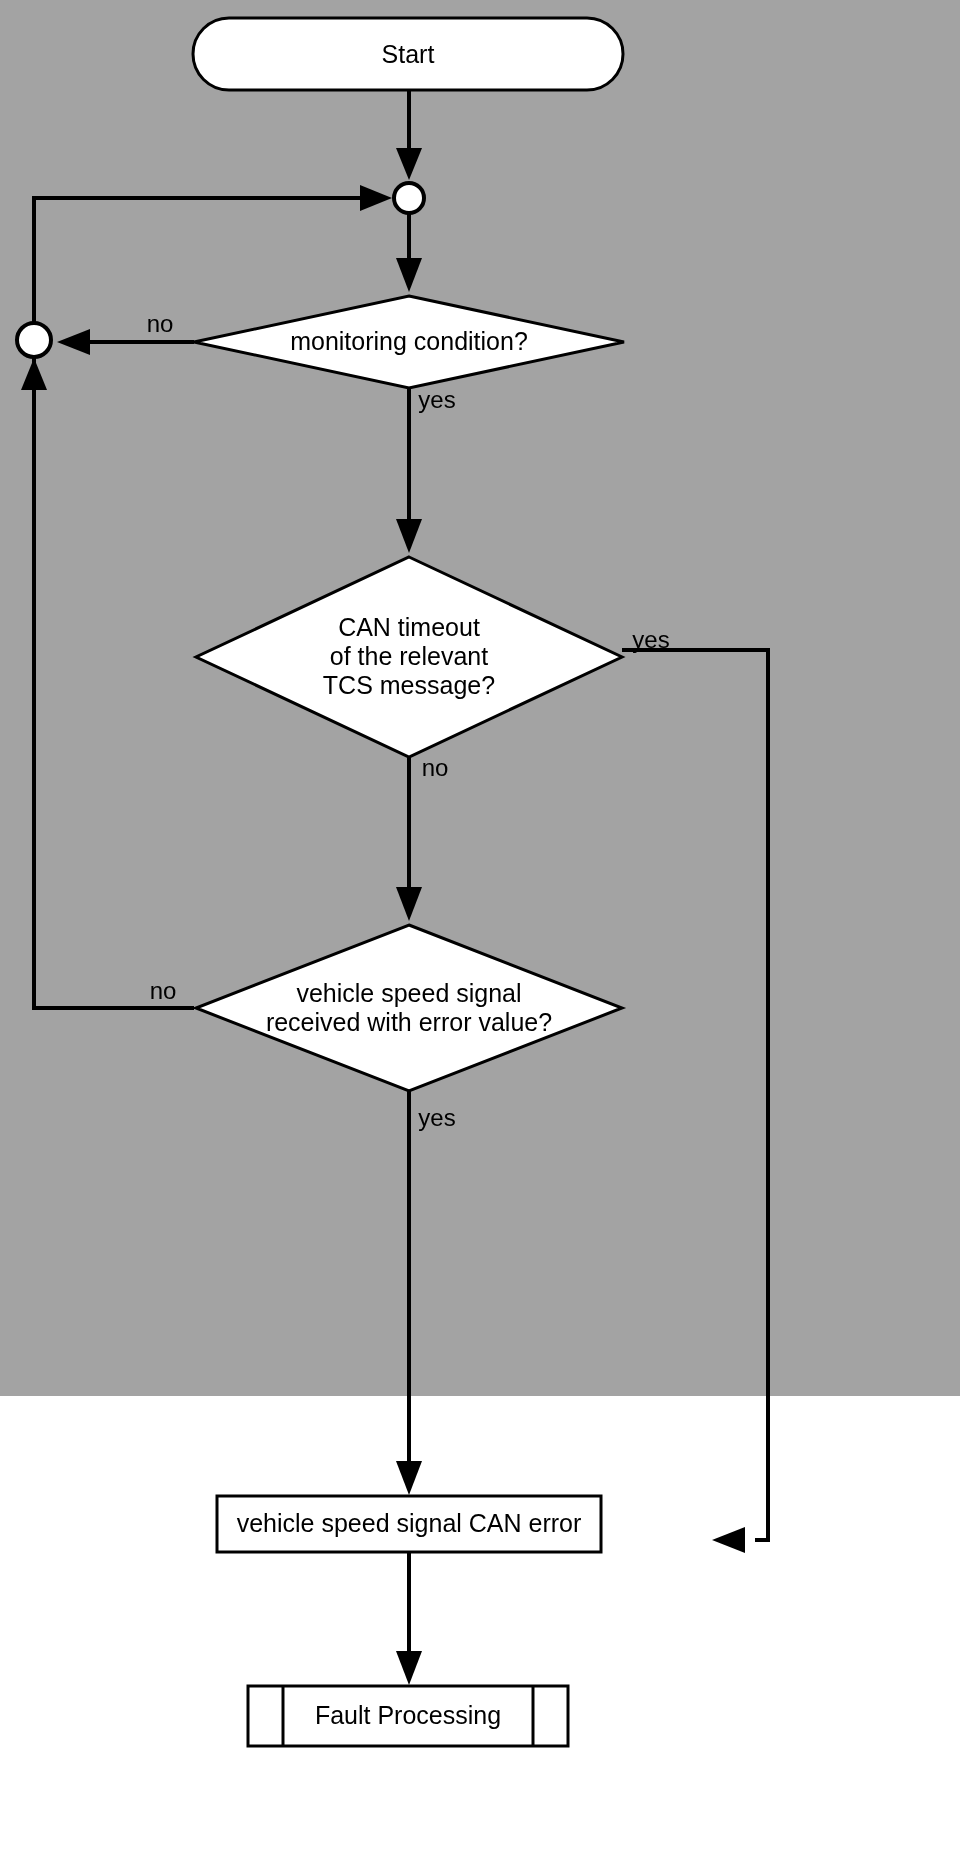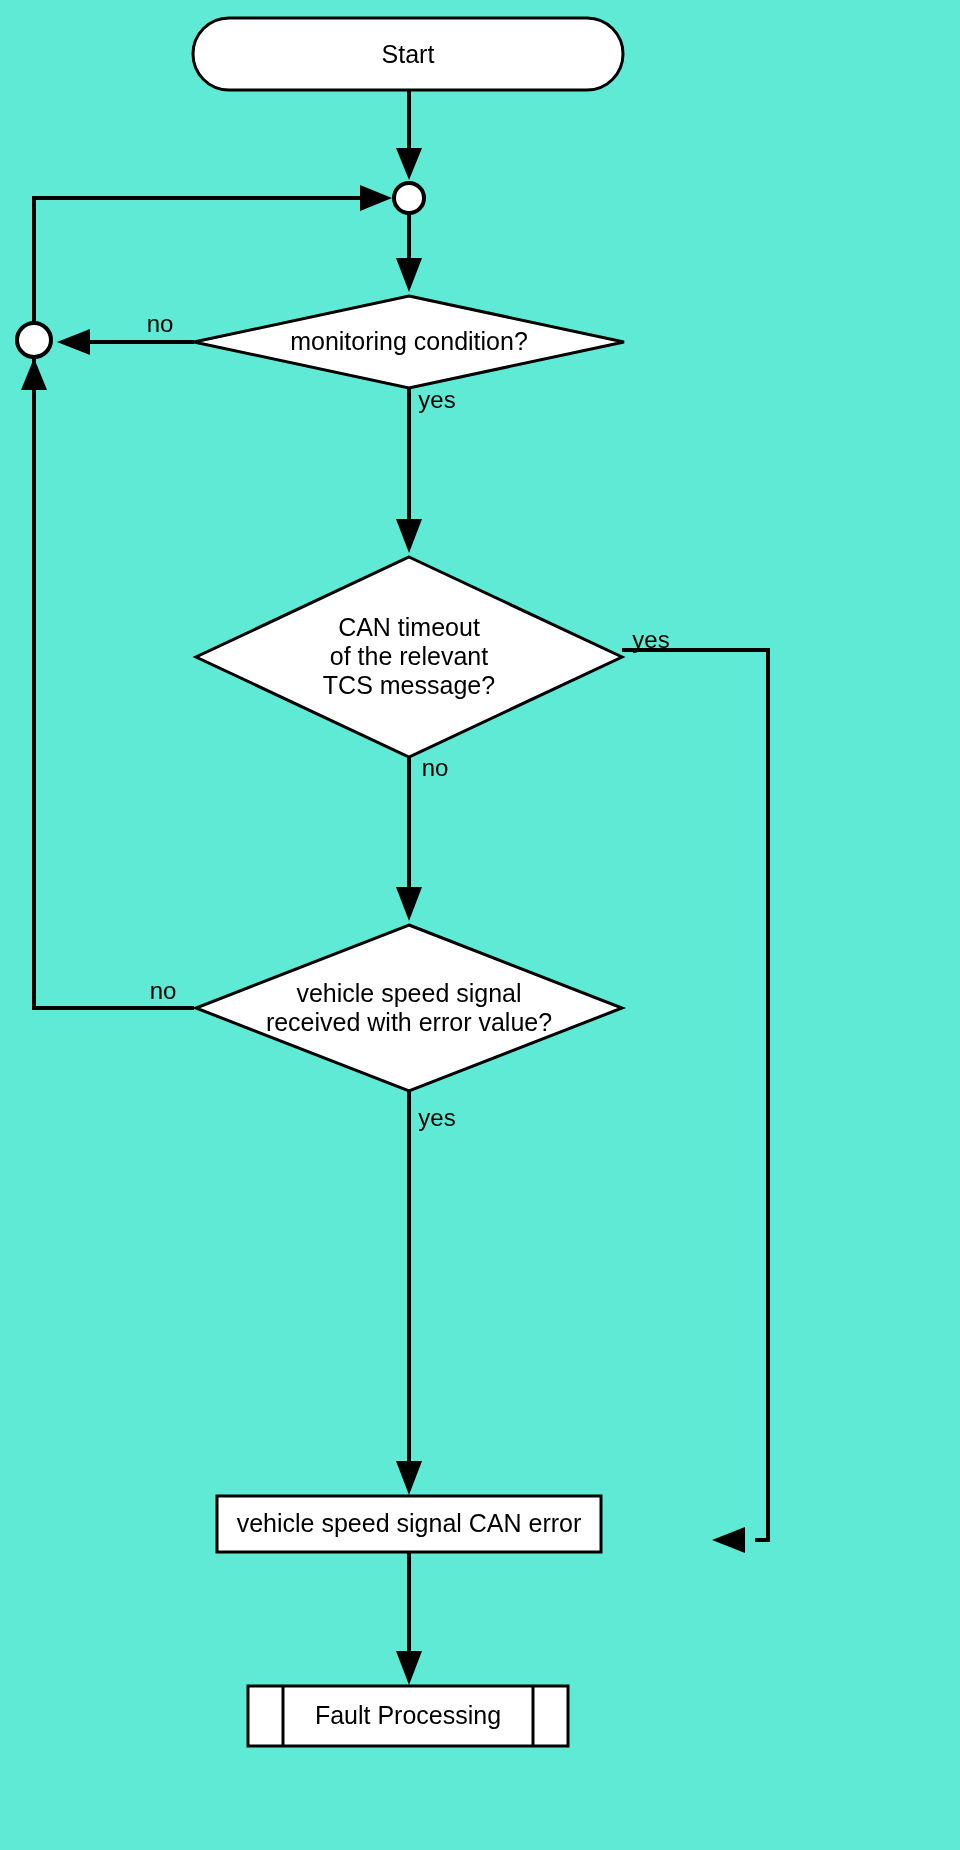--- a/index.html
+++ b/index.html
@@ -9,22 +9,22 @@
   }
   body {
     width: 960px;
     height: 1850px;
     font-family: "Liberation Sans", sans-serif;
     overflow: hidden;
   }
   #flowchart-root {
     position: relative;
     width: 960px;
-    height: 1850px;
-    background: #5eead4;
+    height: 1396px;
+    background: #a3a3a3;
     text-decoration: underline;
   }
   svg#flow-svg {
     display: block;
     width: 960px;
     height: 1850px;
   }
   .shape-stroke {
     fill: #ffffff;
     stroke: #000000;

